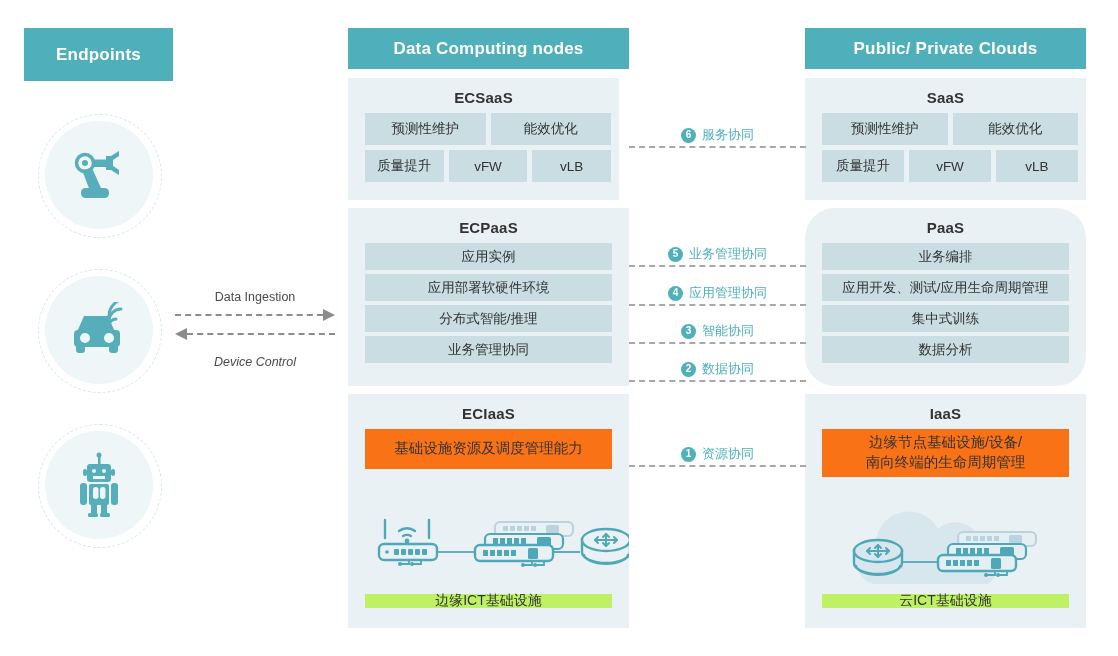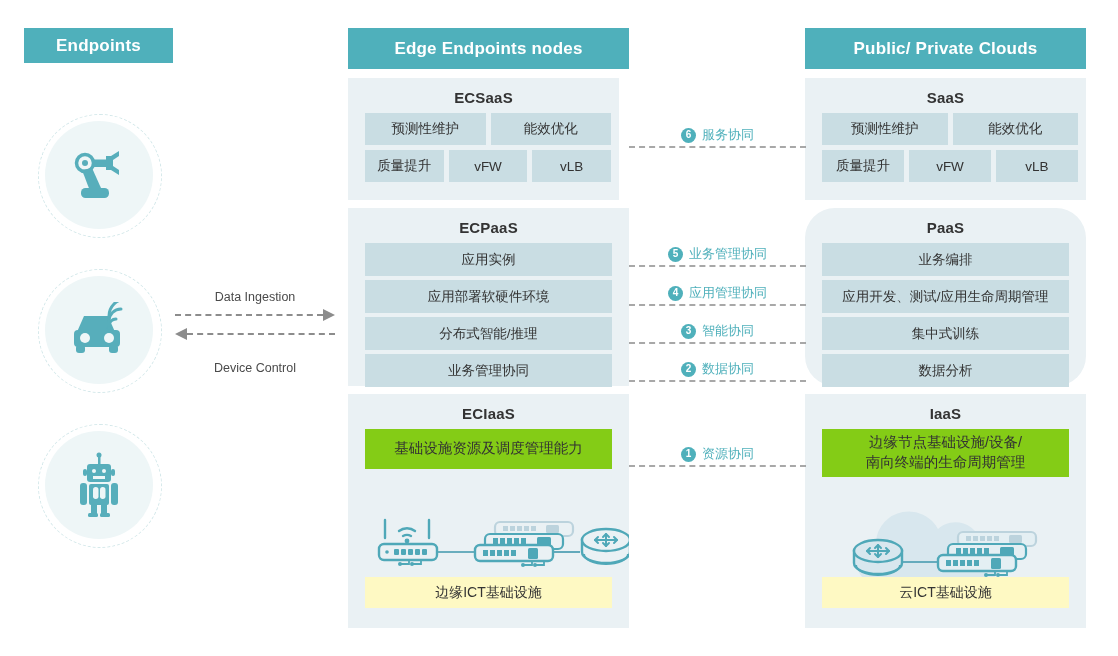--- a/index.html
+++ b/index.html
@@ -9,57 +9,57 @@
     color:#3d3d3d;overflow:hidden;position:relative;
   }
   .stage{position:absolute;left:0;top:0;width:1118px;height:656px;}
 
   
   .col-header{
     position:absolute;background:#4fb0bb;color:#ffffff;
     display:flex;align-items:center;justify-content:center;
     font-size:17px;font-weight:bold;letter-spacing:.2px;
   }
-  #hdr-endpoints{left:24px;top:28px;width:149px;height:35px;}
+  #hdr-endpoints{left:24px;top:28px;width:149px;height:53px;}
   #hdr-edge{left:348px;top:28px;width:281px;height:41px;}
   #hdr-cloud{left:805px;top:28px;width:281px;height:41px;}
 
   
   .panel{position:absolute;background:#eaf1f4;}
   .panel-title{
     text-align:center;font-size:15px;font-weight:bold;color:#333;
     padding-top:11px;padding-bottom:7px;letter-spacing:.2px;
   }
   .chip{
     background:#c9dde3;color:#333;font-size:13.5px;
     display:flex;align-items:center;justify-content:center;
-    height:33px;box-sizing:border-box;
+    height:27px;box-sizing:border-box;
   }
   .chip.tall{height:32px;}
   .rowgrp{display:flex;gap:5px;padding:0 8px 5px 17px;}
   .rowgrp > .chip{flex:1;}
   .stackgrp{display:flex;flex-direction:column;gap:4px;padding:0 17px;}
 
   
   #p-ecsaas{left:348px;top:78px;width:271px;height:122px;}
   #p-ecpaas{left:348px;top:208px;width:281px;height:178px;}
   #p-eciaas{left:348px;top:394px;width:281px;height:234px;}
   #p-saas{left:805px;top:78px;width:281px;height:122px;}
   #p-paas{left:805px;top:208px;width:281px;height:178px;border-radius:30px;}
   #p-iaas{left:805px;top:394px;width:281px;height:234px;}
 
   .wide-chip{
-    background:#84cc16;color:#333;font-size:14.5px;
+    background:#f97316;color:#333;font-size:14.5px;
     display:flex;align-items:center;justify-content:center;
     margin:0 17px;height:40px;text-align:center;line-height:1.35;
   }
   .wide-chip.two{height:48px;}
   .bottom-chip{
     position:absolute;left:17px;right:17px;bottom:20px;
-    background:#fef9c3;color:#333;font-size:14px;height:31px;
+    background:#bef264;color:#333;font-size:14px;height:14px;
     display:flex;align-items:center;justify-content:center;
   }
   .iaas-art{position:absolute;left:0;right:0;top:104px;height:96px;}
 
   
   .conn{position:absolute;left:629px;width:177px;}
   .conn-label{
     display:flex;align-items:center;justify-content:center;gap:6px;
     font-size:13px;color:#4fb0bb;height:22px;white-space:nowrap;
   }
@@ -107,21 +107,21 @@
 </style>
 </head>
 <body>
 
 <div class="stage">
 
   <div class="col-header" id="hdr-endpoints">
     <span>Endpoints</span>
   </div>
   <div class="col-header" id="hdr-edge">
-    <span>Edge Endpoints nodes</span>
+    <span>Data Computing nodes</span>
   </div>
   <div class="col-header" id="hdr-cloud">
     <span>Public/ Private Clouds</span>
   </div>
 
   <div class="ep-ring" id="ep1r"></div>
   <div class="ep" id="ep1">
     <svg width="62" height="62" viewBox="0 0 62 62">
       <circle cx="17" cy="19" r="8.5" fill="none" stroke="#57aebb" stroke-width="3.5"></circle>
       <circle cx="17" cy="19" r="3" fill="#57aebb"></circle>
@@ -178,21 +178,21 @@
     <div class="flow-line">
       <div class="ln"></div>
         <div class="arrow-r"></div>
     </div>
   </div>
   <div class="flow" style="top:327px;">
     <div class="flow-line rev">
       <div class="ln"></div>
         <div class="arrow-l"></div>
     </div>
-    <div class="flow-label" style="margin-top:20px;">Device Control</div>
+    <div class="flow-label" style="margin-top:14px;font-style:italic;">Device Control</div>
   </div>
 
   <div class="panel" id="p-ecsaas">
     <div class="panel-title">ECSaaS</div>
     <div class="rowgrp">
       <div class="chip tall">预测性维护</div>
       <div class="chip tall">能效优化</div>
     </div>
     <div class="rowgrp">
       <div class="chip tall">质量提升</div>

